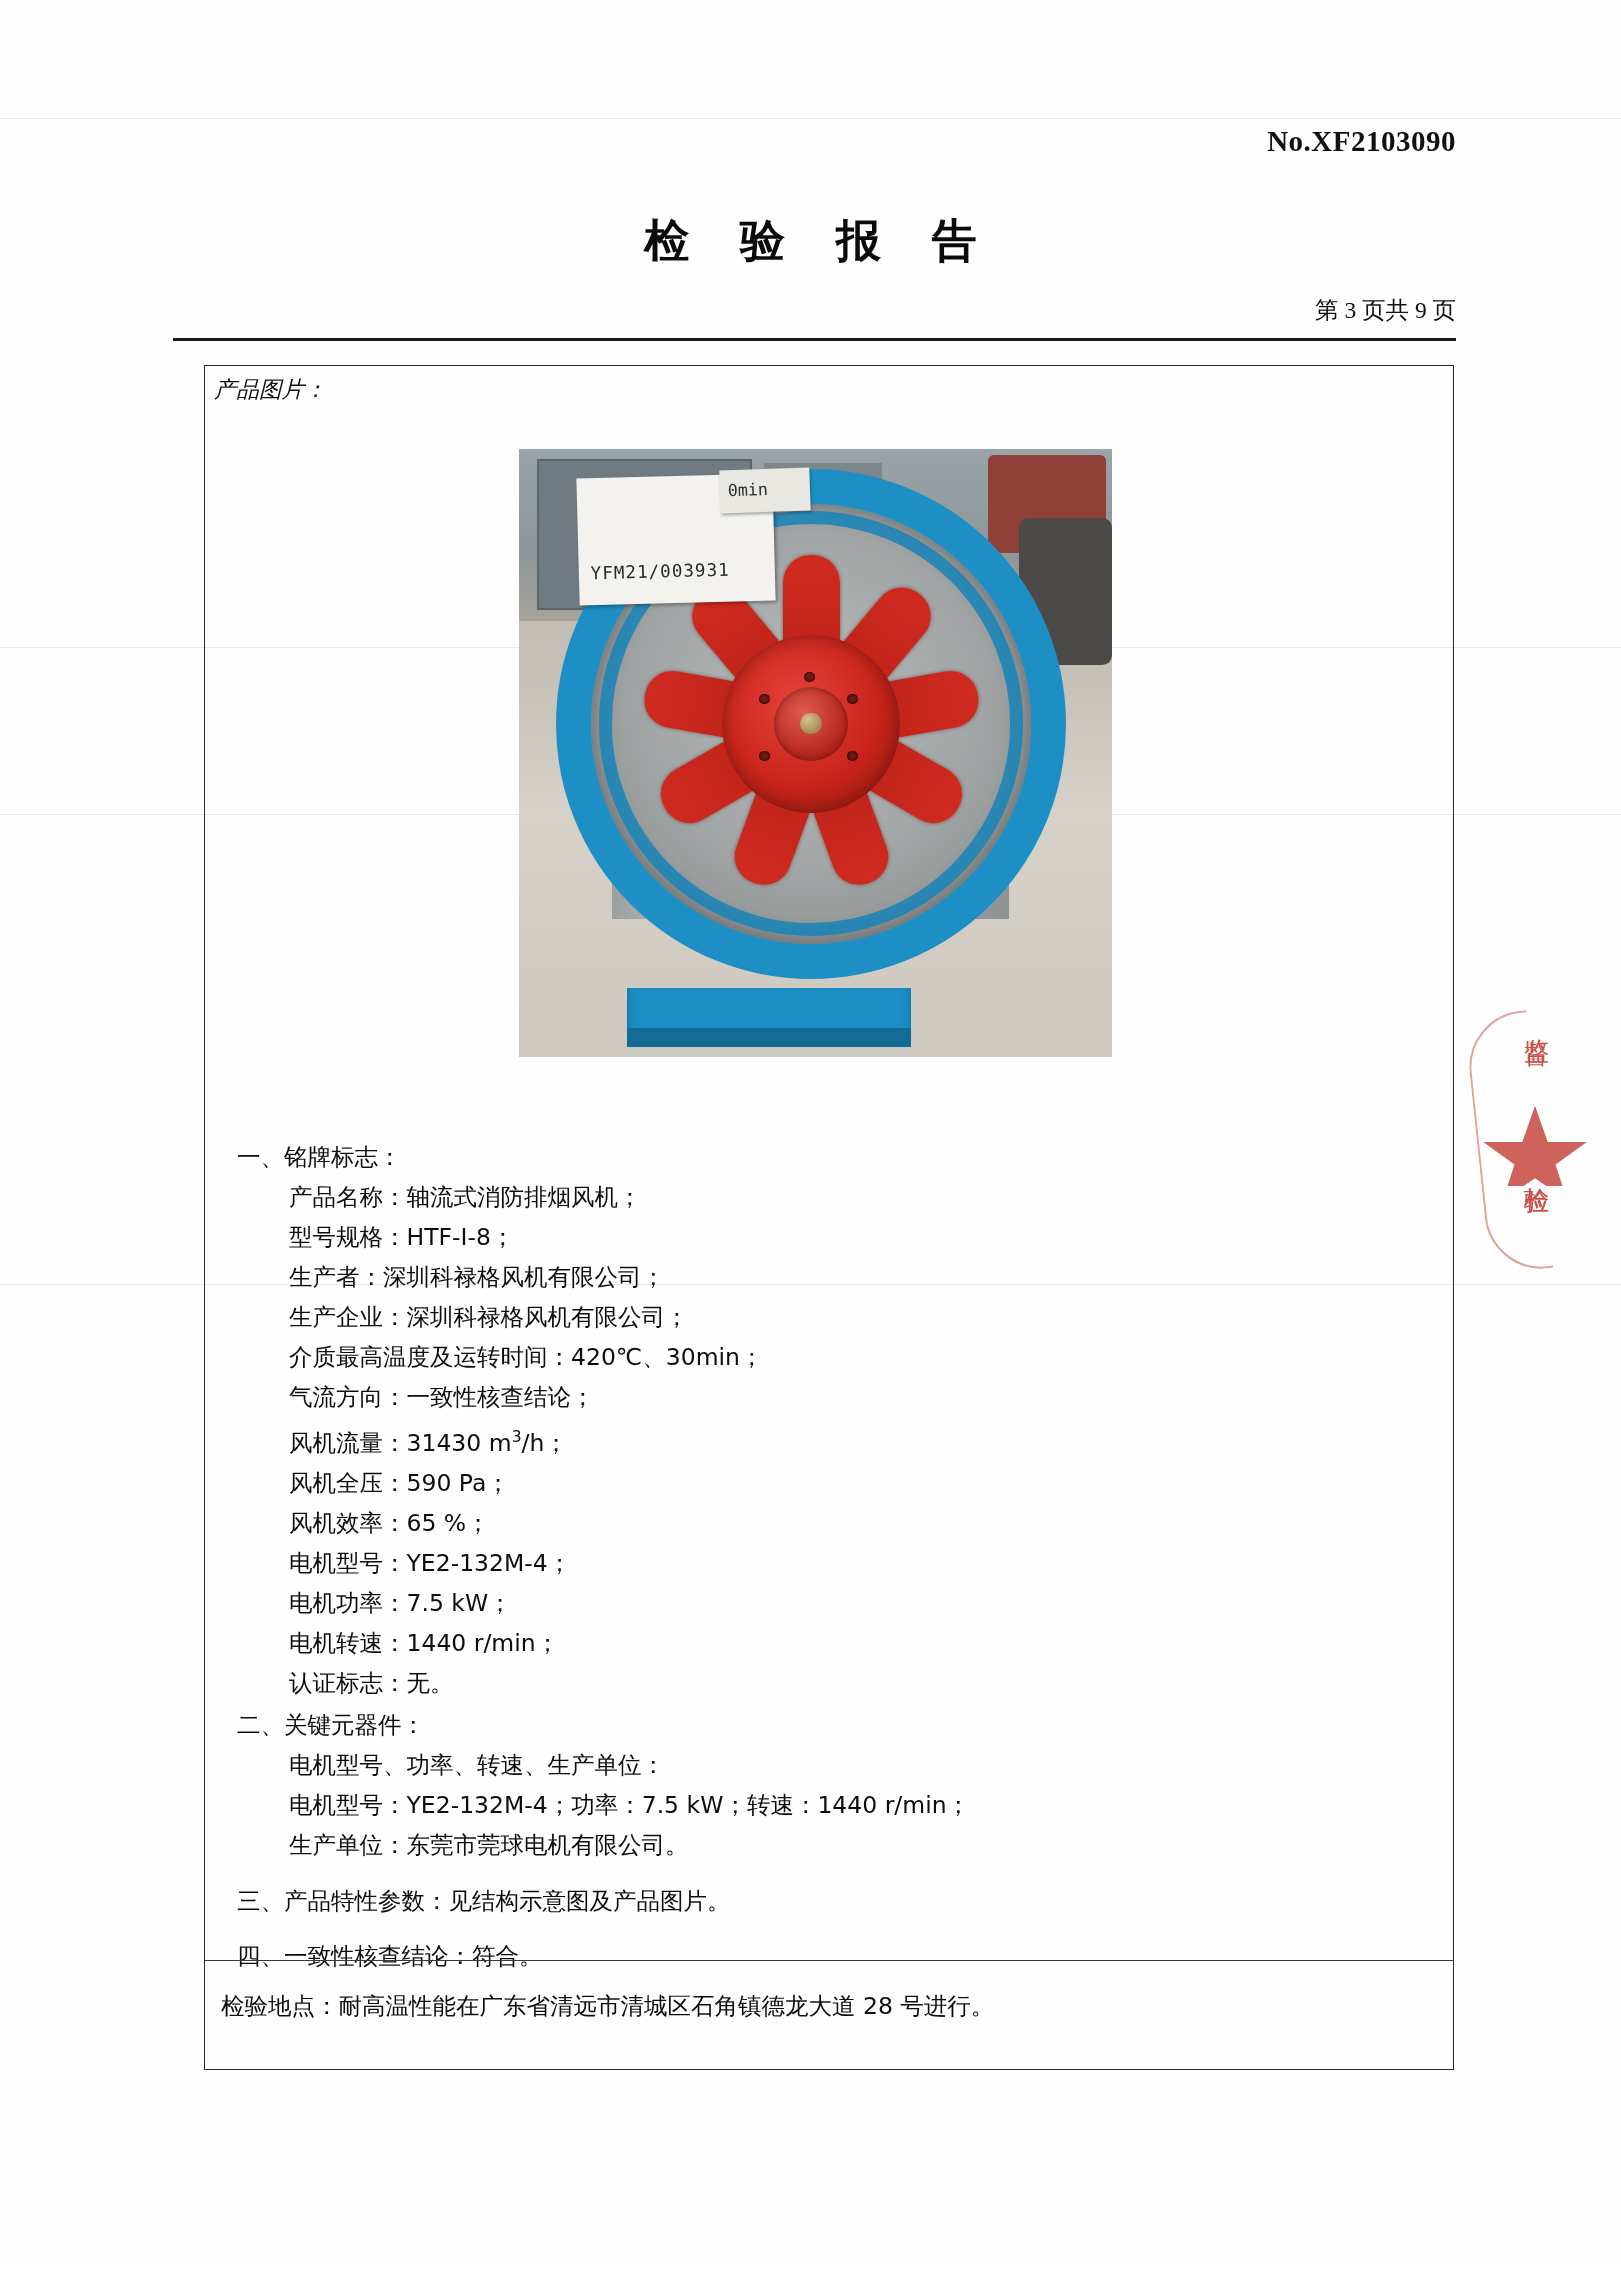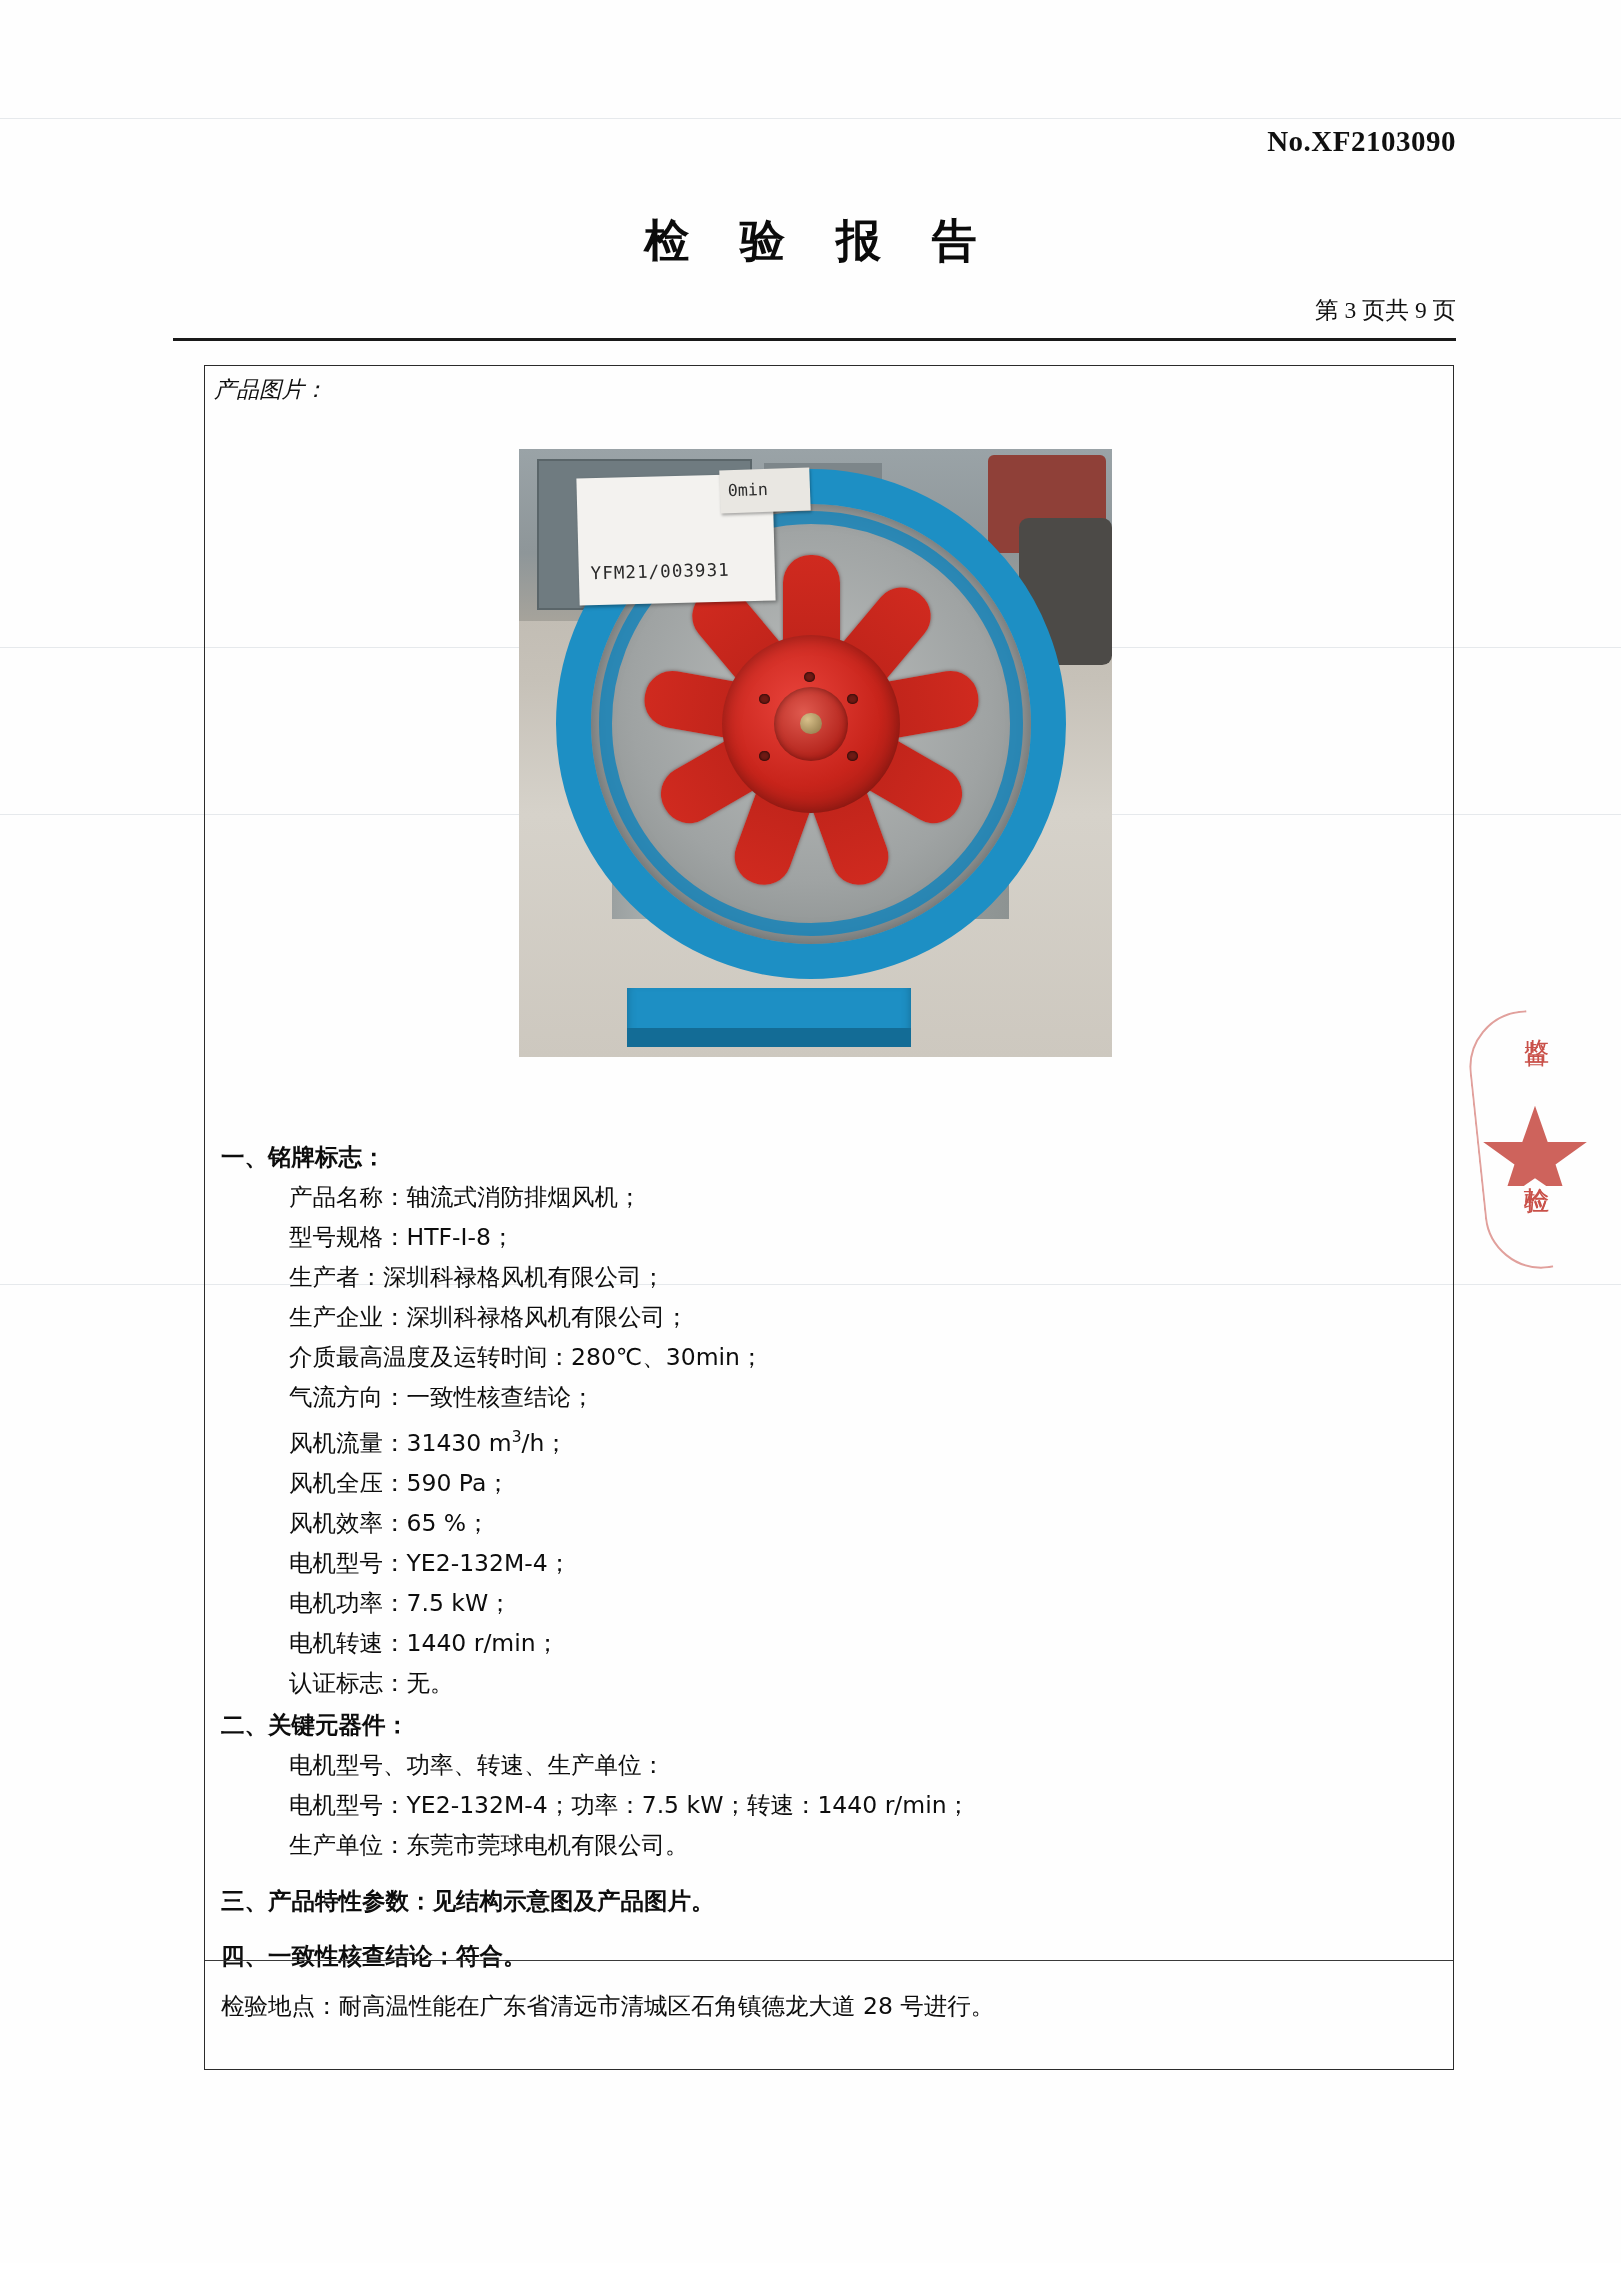--- a/index.html
+++ b/index.html
@@ -276,22 +276,21 @@
     width: 1215px;
     font-family: "DejaVu Sans", sans-serif;
     font-size: 23.5px;
     line-height: 40px;
     color: #0d0d0d;
   }
   .sec {
     margin-bottom: 2px;
   }
   .sec-head {
-    margin-left: 0px;
-    font-weight: bold;
+    margin-left: 16px;
   }
   .ind1 {
     margin-left: 68px;
   }
   .gap {
     height: 13.7px;
   }
   .sup {
     font-size: 0.66em;
     vertical-align: super;
@@ -416,21 +415,21 @@
   </div>
 
   <div class="body-text">
 
     <div class="sec">
       <div class="sec-head">一、铭牌标志：</div>
       <div class="ind1">产品名称：轴流式消防排烟风机；</div>
       <div class="ind1">型号规格：HTF-I-8；</div>
       <div class="ind1">生产者：深圳科禄格风机有限公司；</div>
       <div class="ind1">生产企业：深圳科禄格风机有限公司；</div>
-      <div class="ind1">介质最高温度及运转时间：280℃、30min；</div>
+      <div class="ind1">介质最高温度及运转时间：420℃、30min；</div>
       <div class="ind1">气流方向：一致性核查结论；</div>
       <div class="ind1"><span>风机流量：31430 m</span><span class="sup">3</span><span>/h；</span></div>
       <div class="ind1">风机全压：590 Pa；</div>
       <div class="ind1">风机效率：65 %；</div>
       <div class="ind1">电机型号：YE2-132M-4；</div>
       <div class="ind1">电机功率：7.5 kW；</div>
       <div class="ind1">电机转速：1440 r/min；</div>
       <div class="ind1">认证标志：无。</div>
     </div>
 

